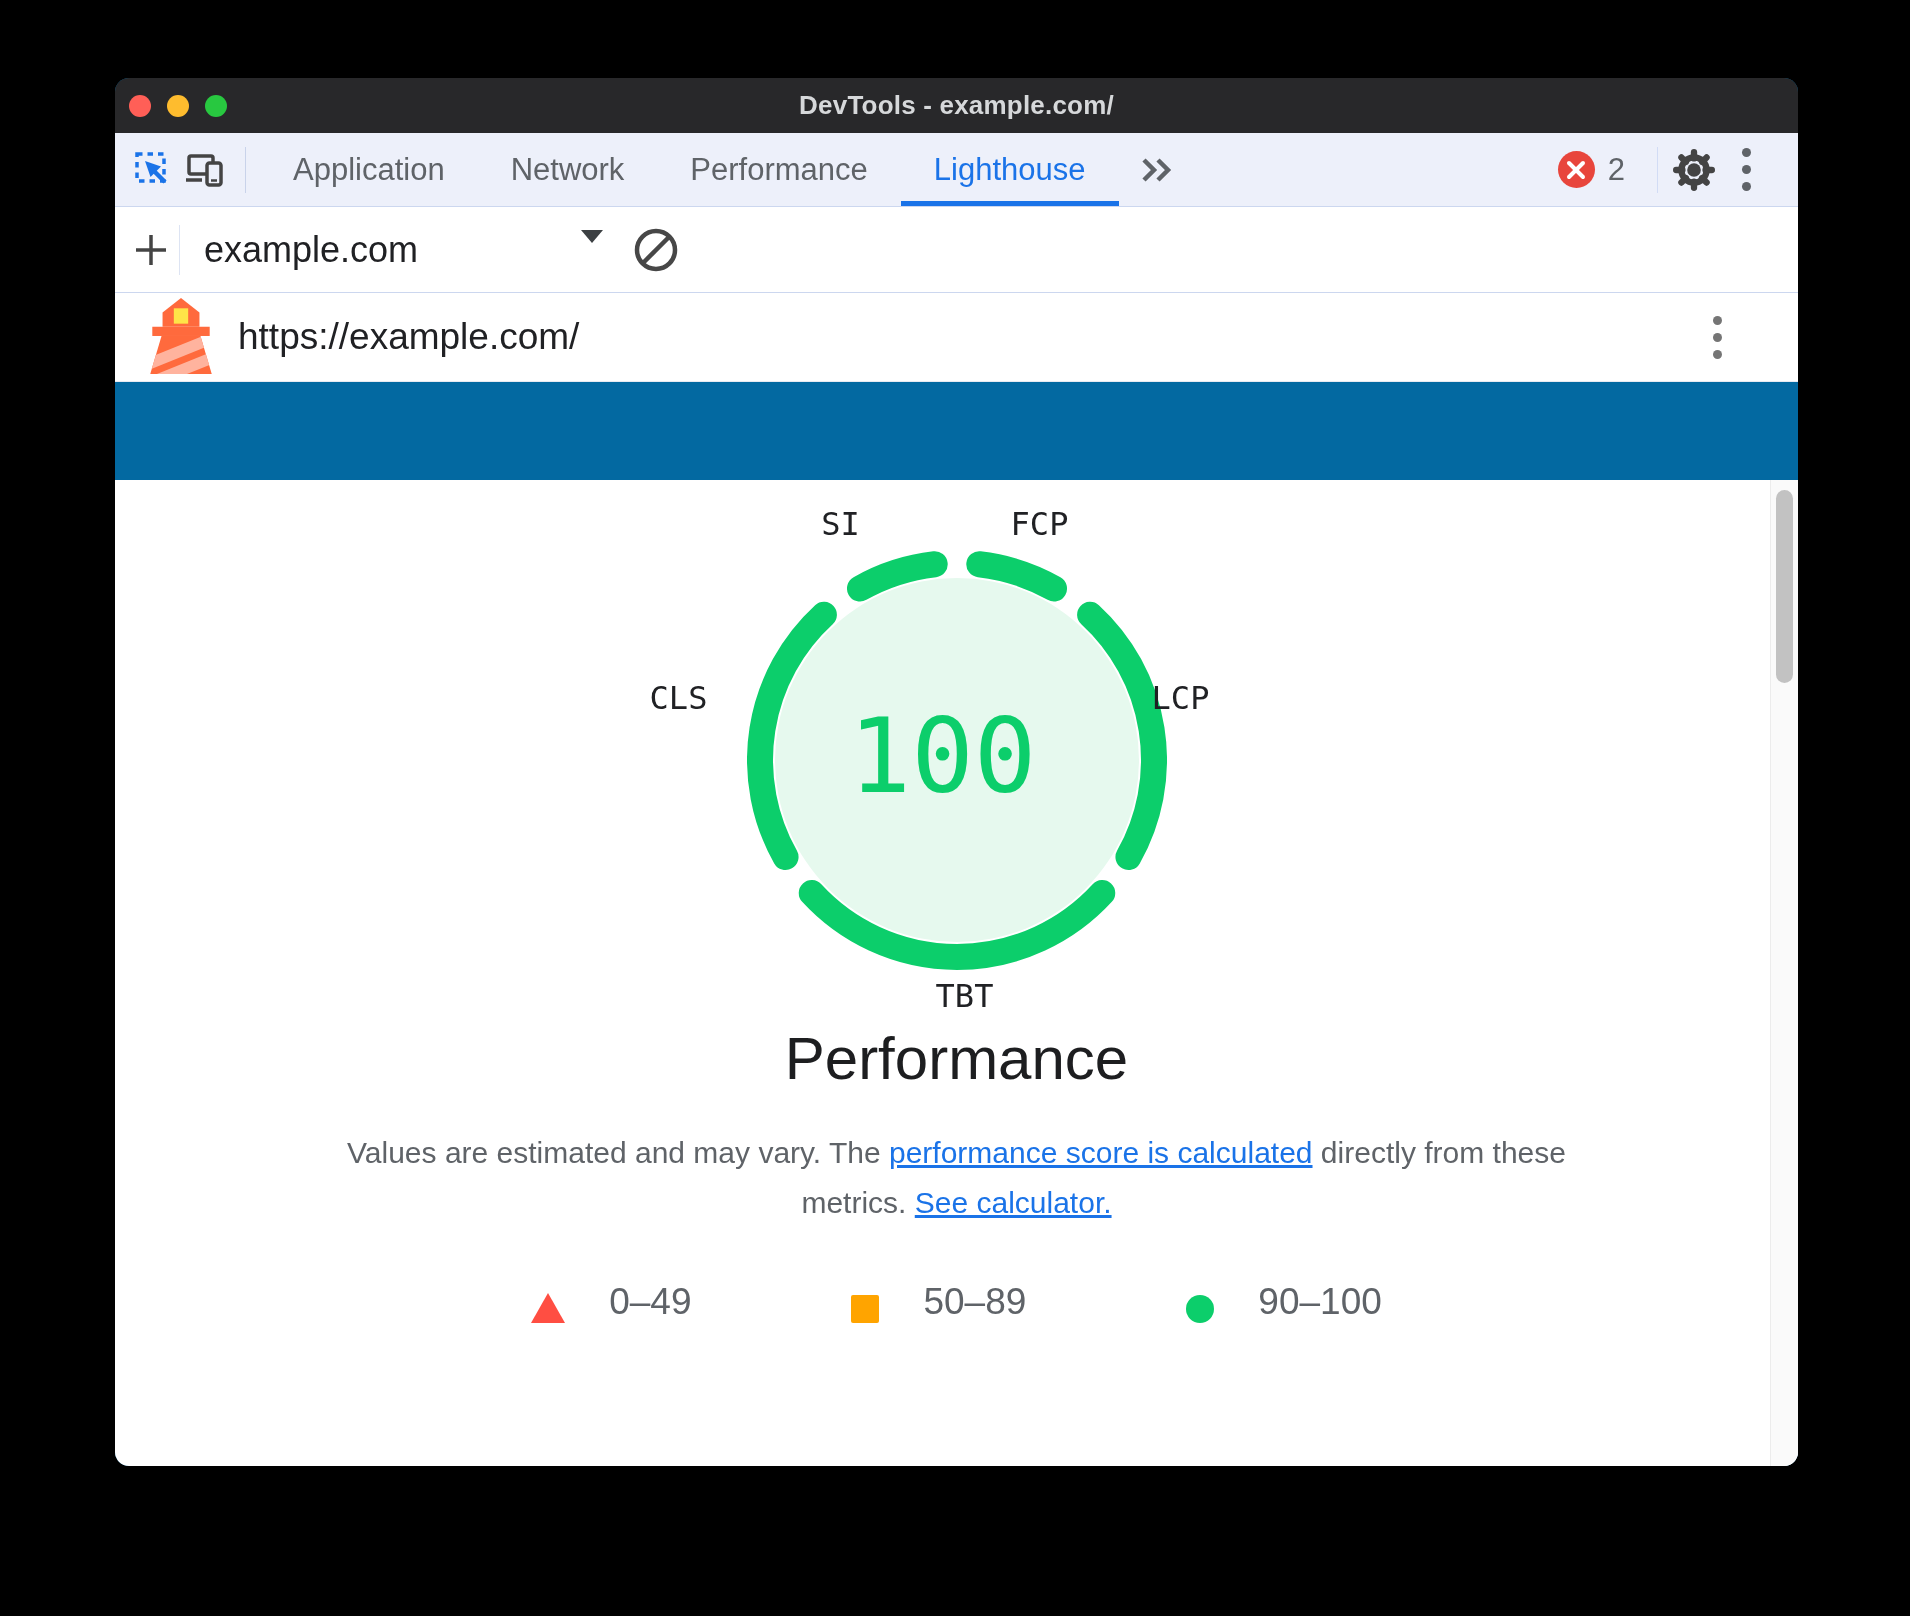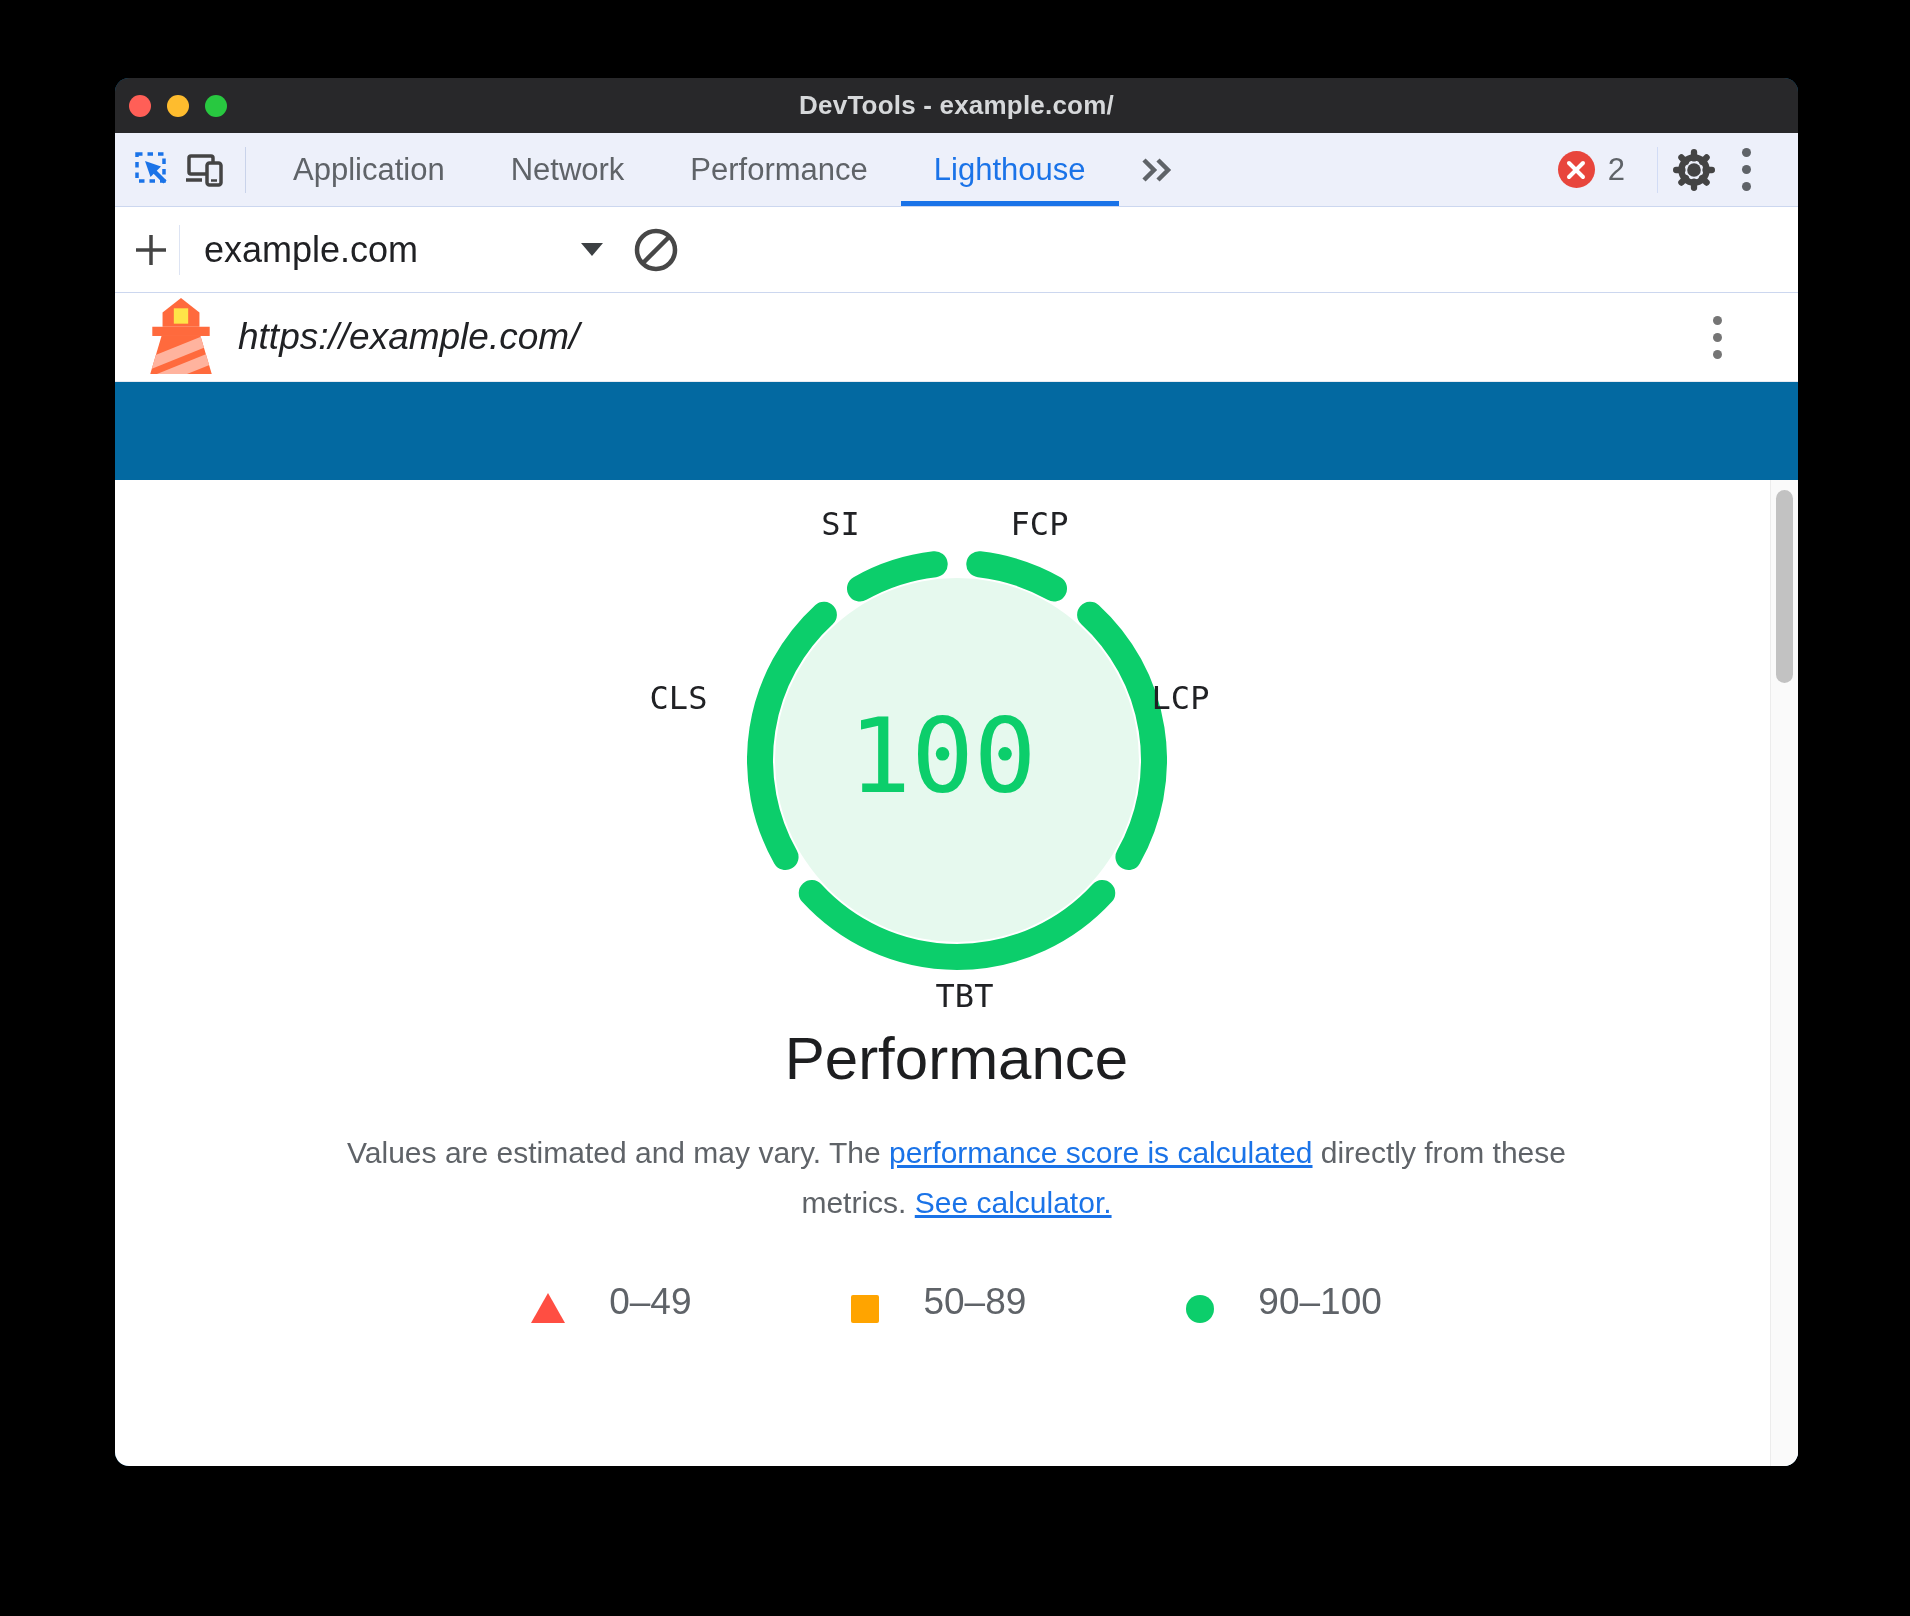--- a/index.html
+++ b/index.html
@@ -27,25 +27,25 @@
   .more-tabs { margin: 0 20px; display: flex; align-items: center; cursor: pointer; }
   .spacer { flex: 1; }
   .err-badge { width: 37px; height: 37px; border-radius: 50%; background: #e8453c; display: flex; align-items: center; justify-content: center; flex: 0 0 auto; cursor: pointer; }
   .err-count { font-size: 31px; color: #5f6368; margin: 0 22px 0 13px; }
   .toolbar .vdiv.right { background: #d2dcf5; margin: 0 10px; }
   .kebab { display: flex; flex-direction: column; gap: 8px; align-items: center; justify-content: center; }
   .kebab i { width: 9px; height: 9px; border-radius: 50%; background: #5f6368; }
   
   .target-row { height: 86px; background: #fff; border-bottom: 1px solid #ccd7ef; display: flex; align-items: center; padding-left: 10px; }
   .target-row .vdiv { background: #dde4f3; height: 50px; margin: 0 2px; }
-  .target-select { display: flex; align-items: center; width: 400px; margin-left: 22px; cursor: pointer; }
+  .target-select { display: flex; align-items: flex-start; width: 400px; margin-left: 22px; cursor: pointer; }
   .target-name { font-size: 36px; color: #202124; flex: 1; }
   .block-btn { margin-left: 26px; }
   
-  .url-row { height: 89px; background: #fff; border-bottom: 1px solid #e8eaf1; display: flex; align-items: center; padding: 0 6px 0 25px; font-style: italic; }
+  .url-row { height: 89px; background: #fff; border-bottom: 1px solid #e8eaf1; display: flex; align-items: center; padding: 0 6px 0 25px; }
   .url-text { font-size: 37px; color: #202124; margin-left: 16px; }
   .url-row .kebab { margin-left: auto; margin-right: 70px; }
   .url-row .kebab i { background: #757575; }
   
   .content { position: relative; height: 1080px; background: #fff; }
   .scroll-track { position: absolute; right: 0; top: 0; bottom: 0; width: 28px; background: #fafafa; border-left: 1px solid #ececec; }
   .scroll-thumb { position: absolute; top: 10px; left: 5px; width: 17px; height: 193px; border-radius: 9px; background: #c2c2c2; cursor: pointer; }
   .gauge-area { position: relative; width: 660px; height: 530px; margin: 98px auto 0; }
   .gauge-svg { position: absolute; left: 120px; top: 70px; }
   .gauge-score { position: absolute; left: 316px; top: 276px; transform: translate(-50%,-50%); font-family: "DejaVu Sans Mono", monospace; font-size: 104px; color: #0cce6b; }

